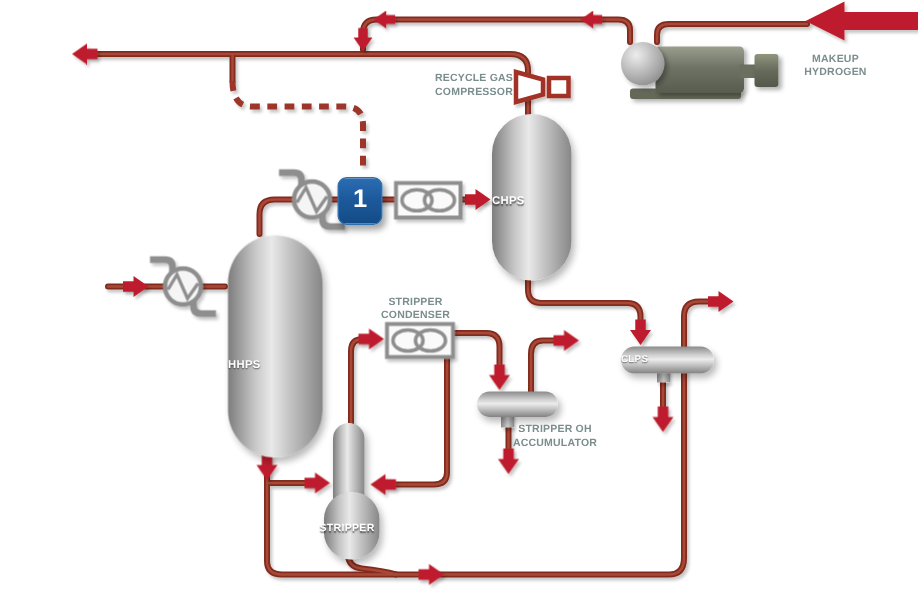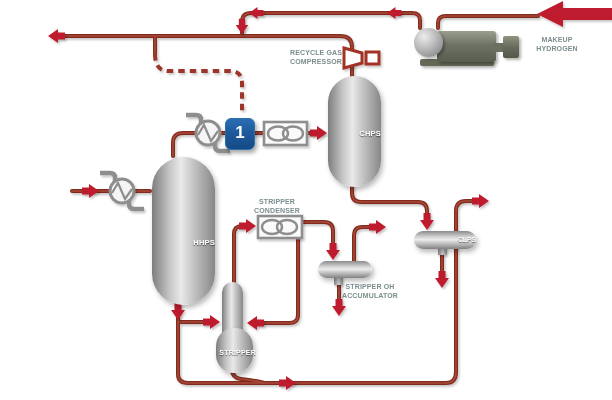--- a/index.html
+++ b/index.html
@@ -16,21 +16,21 @@
   .vessel.horiz{
     background:linear-gradient(to bottom,#8a8a8a 0%,#cdcdcd 30%,#ececec 48%,#c0c0c0 70%,#828282 100%);
   }
   .nozzle{
     position:absolute;z-index:2;
     background:linear-gradient(to right,#8d8d8d,#d0d0d0 50%,#8d8d8d);
     box-shadow:1px 2px 2px rgba(0,0,0,.25);
   }
   .vlabel{
     position:absolute;z-index:4;color:#ffffff;font-weight:bold;font-size:7.5px;
-    letter-spacing:.03em;text-align:right;text-shadow:0 1px 1px rgba(0,0,0,.55);
+    letter-spacing:.03em;text-align:left;text-shadow:0 1px 1px rgba(0,0,0,.55);
   }
   .elabel{
     position:absolute;z-index:4;color:#7b8d8d;font-weight:bold;font-size:7px;
     line-height:1.22;text-align:center;letter-spacing:.02em;
   }
   .elabel span{display:block;}
   #callout{
     position:absolute;z-index:5;left:225px;top:118px;width:28px;height:30px;
     background:linear-gradient(to bottom,#2b6cb2,#1d5a9c 45%,#144b86);
     border:1px solid #2e6fae;border-radius:6px;

